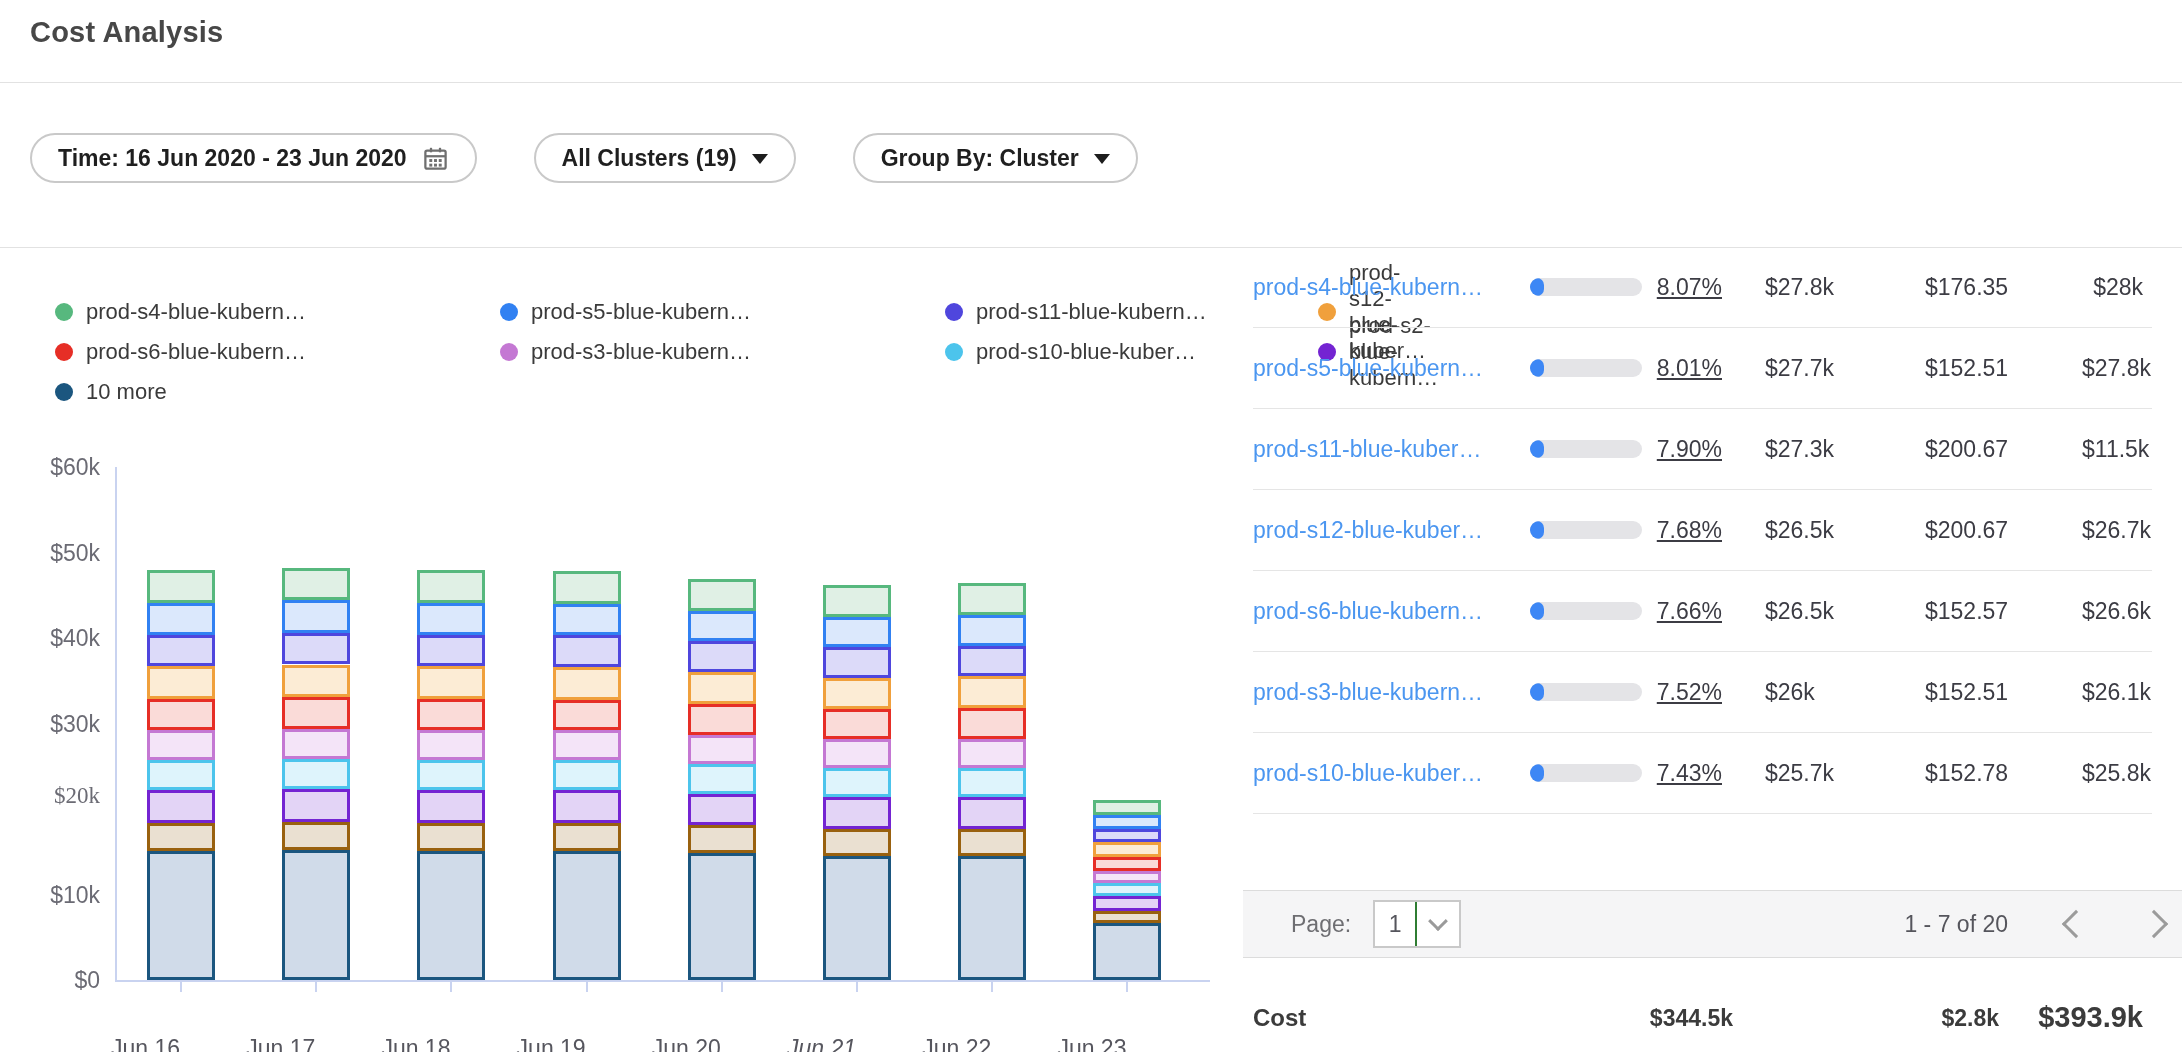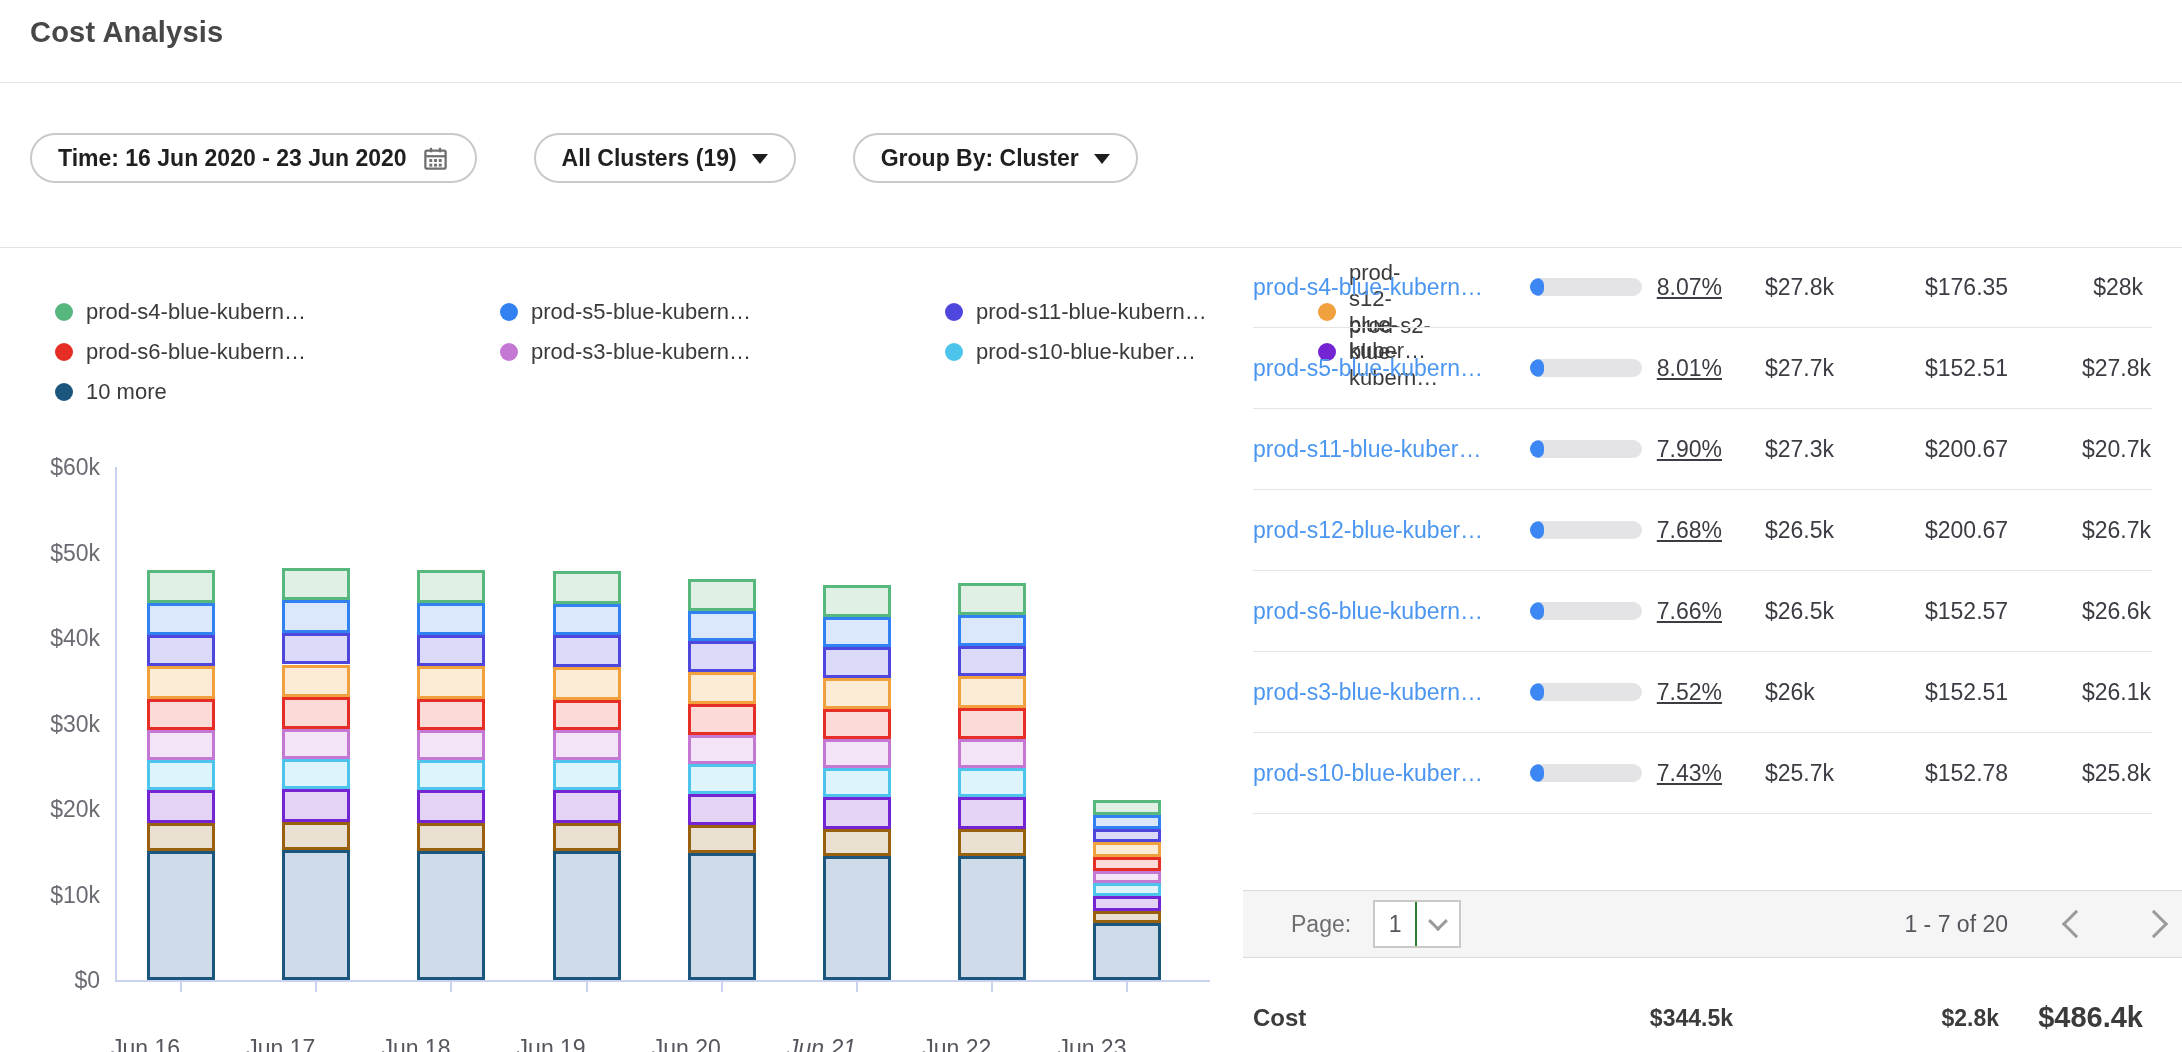--- a/index.html
+++ b/index.html
@@ -137,21 +137,21 @@
         <span class="legend-dot" style="background: rgb(27, 86, 127);"></span>
         <span>10 more</span>
       </div>
     </div>
   <div class="chart">
     <div class="plot" id="plot">
       <div class="yaxis-line"></div>
       <div class="baseline"></div>
     <div class="ylab" style="top: 500px;">$0</div>
         <div class="ylab" style="top: 414.5px;">$10k</div>
-        <div class="ylab" style="top: 329px;">$20k</div>
+        <div class="ylab" style="top: 316px; font-family: Liberation Serif, serif;">$20k</div>
         <div class="ylab" style="top: 243.5px;">$30k</div>
         <div class="ylab" style="top: 158px;">$40k</div>
         <div class="ylab" style="top: 72.5px;">$50k</div>
         <div class="ylab" style="top: -13px;">$60k</div>
         <div class="seg" title="10 more — Jun 16" style="left: 117px; width: 68px; top: 383.895px; height: 129.105px; border-color: rgb(27, 86, 127); background: rgb(208, 219, 233); z-index: 10;"></div>
         <div class="seg" title="prod-s7-blue-kubern… — Jun 16" style="left: 117px; width: 68px; top: 355.68px; height: 28.215px; border-color: rgb(153, 97, 15); background: rgb(234, 224, 209); z-index: 9;"></div>
         <div class="seg" title="prod-s2-blue-kubern… — Jun 16" style="left: 117px; width: 68px; top: 323.19px; height: 32.49px; border-color: rgb(116, 36, 210); background: rgb(227, 212, 246); z-index: 8;"></div>
         <div class="seg" title="prod-s10-blue-kuber… — Jun 16" style="left: 117px; width: 68px; top: 293.265px; height: 29.925px; border-color: rgb(76, 196, 236); background: rgb(222, 244, 252); z-index: 7;"></div>
         <div class="seg" title="prod-s3-blue-kubern… — Jun 16" style="left: 117px; width: 68px; top: 263.34px; height: 29.925px; border-color: rgb(196, 120, 211); background: rgb(244, 228, 248); z-index: 6;"></div>
         <div class="seg" title="prod-s6-blue-kubern… — Jun 16" style="left: 117px; width: 68px; top: 231.705px; height: 31.635px; border-color: rgb(230, 46, 38); background: rgb(250, 219, 216); z-index: 5;"></div>
@@ -278,21 +278,21 @@
       <div class="t-row">
         <span class="cluster-link">prod-s11-blue-kuber…</span>
         <span class="pct-cell">
           <span class="track">
             <span class="fill" style="width: 14px;"></span>
           </span>
           <span class="pct-text">7.90%</span>
         </span>
         <span>$27.3k</span>
         <span>$200.67</span>
-        <span class="col-spend">$20.7k</span>
+        <span class="col-spend">$11.5k</span>
       </div>
       <div class="t-row">
         <span class="cluster-link">prod-s12-blue-kuber…</span>
         <span class="pct-cell">
           <span class="track">
             <span class="fill" style="width: 14px;"></span>
           </span>
           <span class="pct-text">7.68%</span>
         </span>
         <span>$26.5k</span>
@@ -348,15 +348,15 @@
       <span>1 - 7 of 20</span>
       <span class="chev left"></span>
       <span class="chev right"></span>
     </div>
   </div>
 
   <div class="total-row">
     <span class="total-label">Cost</span>
     <span class="total-compute">$344.5k</span>
     <span class="total-storage">$2.8k</span>
-    <span class="total-spend">$486.4k</span>
+    <span class="total-spend">$393.9k</span>
   </div>
 </div>
 
 </body></html>

